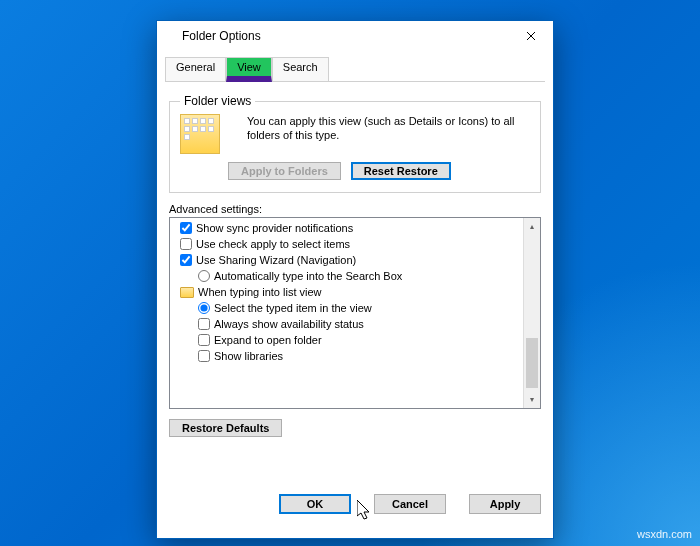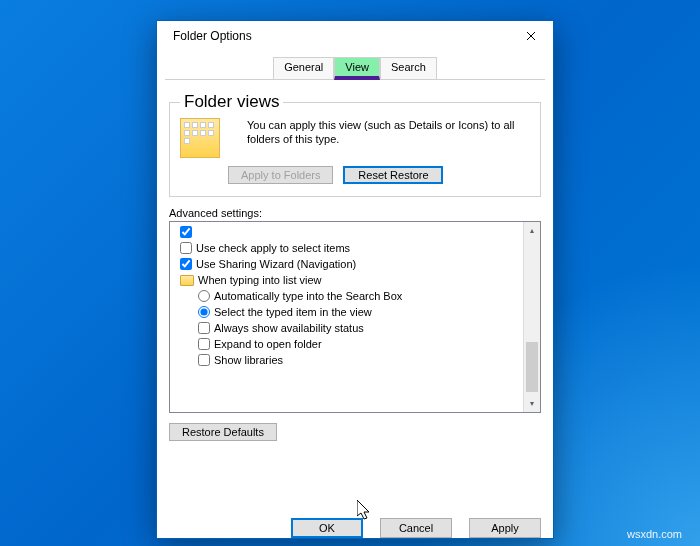--- a/index.html
+++ b/index.html
@@ -1,52 +1,52 @@
 <!DOCTYPE html>
 <html><head>
 <meta charset="utf-8">
 <style>
 * { box-sizing: border-box; font-family: "Segoe UI", Tahoma, sans-serif; }
 body { margin: 0; width: 700px; height: 546px; background: #0078d7; position: relative; overflow: hidden; }
 .desktop { position: absolute; inset: 0; background: linear-gradient(135deg, #0a7de0 0%, #0066cc 50%, #0078d7 100%); }
 .light-rays { position: absolute; right: 0; bottom: 0; width: 400px; height: 400px; background: radial-gradient(circle at 100% 100%, rgba(100,200,255,0.5) 0%, transparent 50%); }
-.watermark { position: absolute; right: 18px; bottom: 6px; font-size: 11px; color: rgba(255,255,255,0.9); text-align: center; }
+.watermark { position: absolute; right: 8px; bottom: 6px; font-size: 11px; color: rgba(255,255,255,0.9); text-align: center; }
 .dialog { position: absolute; left: 156px; top: 20px; width: 398px; height: 519px; background: #fff; box-shadow: 0 8px 30px rgba(0,0,0,0.4); border: 1px solid #005fb8; }
-.titlebar { height: 30px; background: #fff; display: flex; align-items: center; padding-left: 16px; color: #000; font-size: 12px; }
+.titlebar { height: 30px; background: #fff; display: flex; align-items: center; padding-left: 25px; color: #000; font-size: 12px; }
 .titlebar-title { flex: 1; }
 .close-btn { width: 45px; height: 30px; display: flex; align-items: center; justify-content: center; color: #000; font-size: 14px; cursor: default; }
-.tabs { display: flex; margin: 6px 8px 0 8px; font-size: 11px; position: relative; justify-content: center; }
+.tabs { display: flex; margin: 6px 8px 0 8px; font-size: 11px; position: relative; }
 .tab { padding: 3px 10px; border: 1px solid #d0d0d0; border-bottom: none; background: #fff; margin-right: 0; position: relative; cursor: default; }
-.tab.active { background: #86efac; z-index: 2; border-bottom: 4px solid #4c1d95; margin-bottom: -1px; }
+.tab.active { background: #22c55e; z-index: 2; border-bottom: 6px solid #4c1d95; margin-bottom: -1px; }
 .tab.inactive { background: #f8f8f8; }
 .tabline { height: 1px; background: #d0d0d0; margin: 0 8px; }
 .tab-content { padding: 8px 12px; font-size: 11px; }
 fieldset.folder-views { border: 1px solid #d0d0d0; padding: 6px 10px 12px 10px; margin: 4px 0 10px 0; }
-fieldset.folder-views legend { font-size: 17px; padding: 0 4px; }
+fieldset.folder-views legend { font-size: 12px; padding: 0 4px; }
 .fv-row { display: flex; gap: 27px; }
 .fv-icon { width: 40px; height: 40px; background: linear-gradient(#ffe9a6,#ffd24d); border: 1px solid #e0b84a; display: flex; flex-wrap: wrap; padding: 3px; gap: 2px; align-content: flex-start; }
 .fv-icon span { width: 6px; height: 6px; background: #fff; border: 1px solid #ccc; }
 .fv-text { flex: 1; font-size: 11px; line-height: 1.3; }
 .fv-buttons { display: flex; gap: 10px; margin-top: 8px; margin-left: 48px; }
-.btn { font-size: 11px; padding: 2px 12px; background: #e1e1e1; border: 1px solid #adadad; min-width: 100px; text-align: center; cursor: default; }
+.btn { font-size: 11px; padding: 2px 12px; background: #e1e1e1; border: 1px solid #adadad; min-width: 100px; text-align: center; cursor: default; font-weight: bold; }
 .btn.disabled { color: #a0a0a0; }
 .btn.focus { border: 1px solid #0078d7; box-shadow: inset 0 0 0 1px #0078d7; }
 .adv-label { margin: 4px 0 2px 0; }
 .tree { border: 1px solid #828790; height: 192px; overflow: hidden; position: relative; padding: 2px 0; }
 .tree-inner { font-size: 11px; }
 .row { display: flex; align-items: center; height: 16px; padding-left: 10px; white-space: nowrap; }
 .row input[type=checkbox], .row input[type=radio] { margin: 0 4px 0 0; width: 12px; height: 12px; }
 .row .folder-ico { width: 14px; height: 11px; background: linear-gradient(#ffe9a6,#ffd24d); border: 1px solid #d4a637; margin-right: 4px; border-radius: 1px; }
 .row.indent1 { padding-left: 28px; }
 .row .sel { background: #0078d7; color: #fff; padding: 0 2px; }
 .scroll-track { position: absolute; right: 0; top: 0; bottom: 0; width: 17px; background: #f0f0f0; border-left: 1px solid #ddd; }
 .scroll-arrow { height: 17px; display: flex; align-items: center; justify-content: center; font-size: 8px; color: #606060; }
 .scroll-thumb { position: absolute; left: 2px; right: 2px; top: 20px; height: 60px; background: #cdcdcd; }
 .restore-row { display: flex; justify-content: flex-start; margin-top: 10px; }
-.dlg-buttons { position: absolute; right: 12px; bottom: 0; display: flex; gap: 17px; }
+.dlg-buttons { position: absolute; right: 12px; bottom: 24px; display: flex; gap: 23px; }
 .dlg-buttons .btn { min-width: 72px; padding: 3px 8px; }
 .cursor { position: absolute; left: 357px; top: 500px; pointer-events: none; }
 .cursor svg { display: block; }
 </style>
 </head>
 <body>
 
 <div class="desktop">
   <div class="light-rays"></div>
   <div class="watermark">wsxdn.com</div>
@@ -92,36 +92,37 @@
         <div class="btn focus">Reset Restore</div>
       </div>
     </fieldset>
 
     <div class="adv-label">Advanced settings:</div>
 
     <div class="tree">
       <div class="tree-inner">
         <div class="row">
           <input type="checkbox" checked="" style="">
+          <span>Show sync provider notifications</span>
         </div>
         <div class="row">
           <input type="checkbox" style="">
           <span>Use check apply to select items</span>
         </div>
         <div class="row">
           <input type="checkbox" checked="" style="">
           <span>Use Sharing Wizard (Navigation)</span>
         </div>
+        <div class="row indent1">
+          <input type="radio" name="typing" style="">
+          <span>Automatically type into the Search Box</span>
+        </div>
         <div class="row">
           <div class="folder-ico"></div>
           <span>When typing into list view</span>
-        </div>
-        <div class="row indent1">
-          <input type="radio" name="typing" style="">
-          <span>Automatically type into the Search Box</span>
         </div>
         <div class="row indent1">
           <input type="radio" name="typing" checked="" style="">
           <span>Select the typed item in the view</span>
         </div>
         <div class="row indent1">
           <input type="checkbox" style="">
           <span>Always show availability status</span>
         </div>
         <div class="row indent1">

